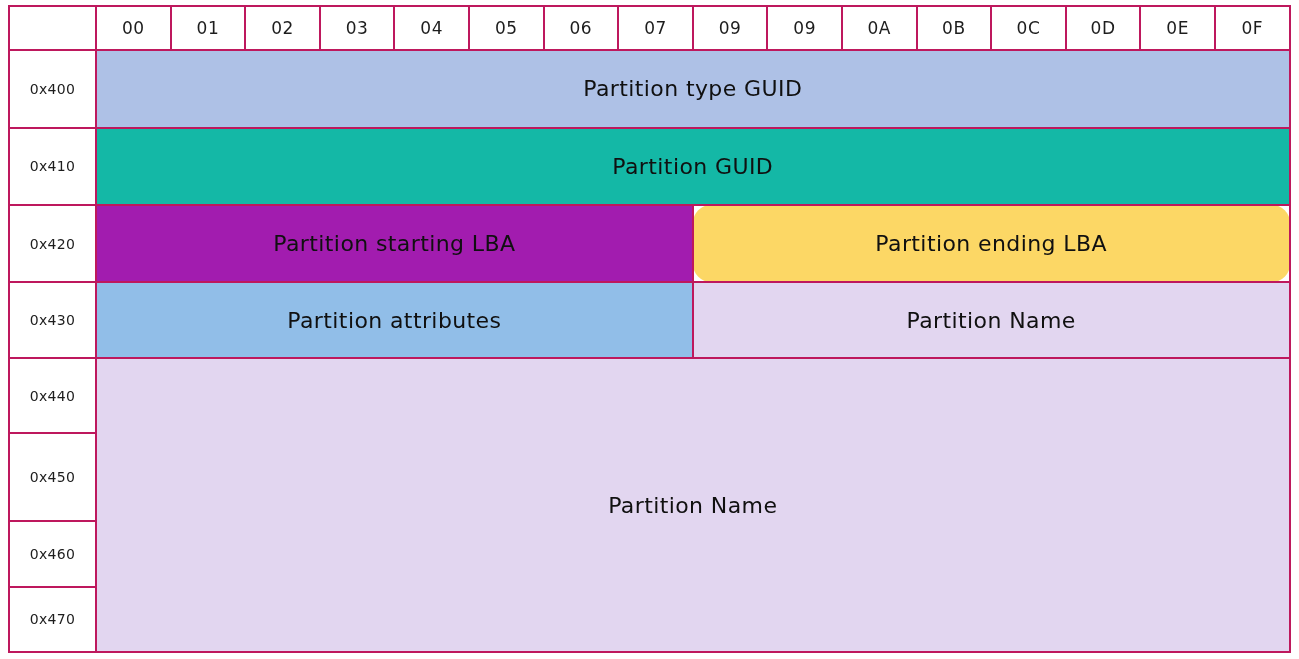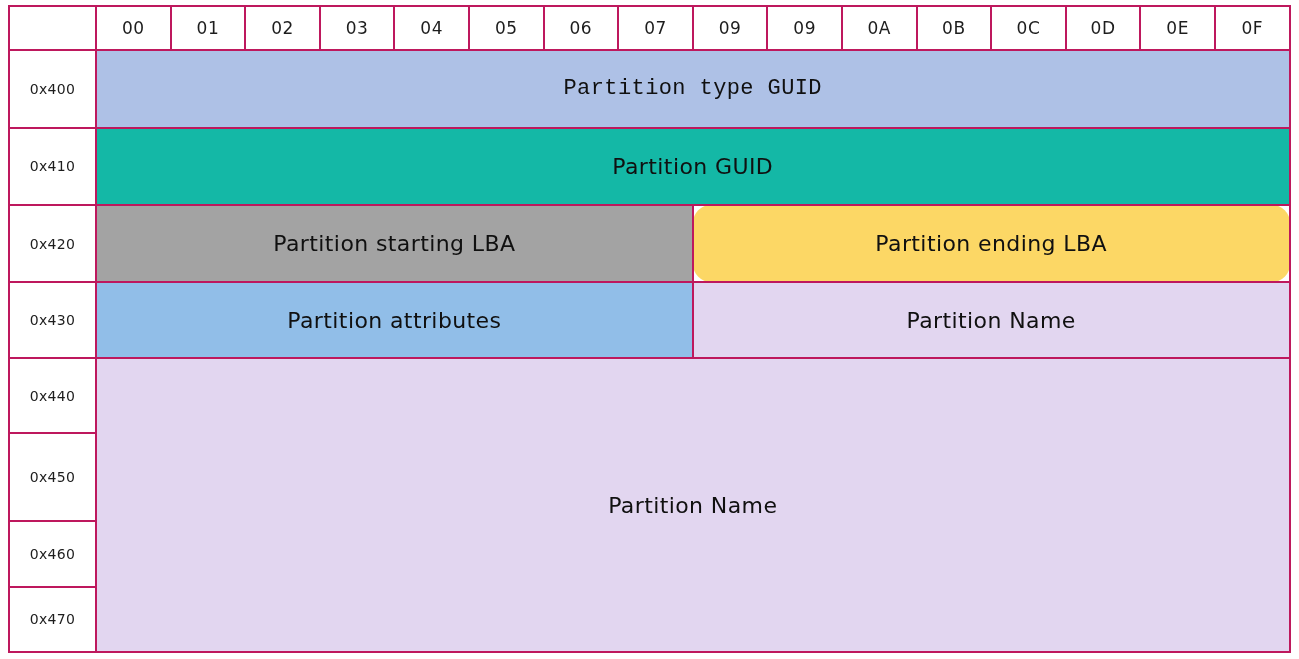--- a/index.html
+++ b/index.html
@@ -128,29 +128,29 @@
           <th class="byte-col colhead">0D</th>
           <th class="byte-col colhead">0E</th>
           <th class="byte-col colhead">0F</th>
         </tr>
     </thead>
 
     <tbody id="table-body">
 
     <tr class="r-type">
           <td class="offset-cell">0x400</td>
-          <td class="field-cell" colspan="16" style="background: rgb(174, 193, 230); font-family: Liberation Mono, monospace;">Partition type GUID</td>
+          <td class="field-cell" colspan="16" style="background: rgb(174, 193, 230);">Partition type GUID</td>
         </tr>
         <tr class="r-guid">
           <td class="offset-cell">0x410</td>
           <td class="field-cell" colspan="16" style="background: #14b8a6;">Partition GUID</td>
         </tr>
         <tr class="r-lba">
           <td class="offset-cell">0x420</td>
-          <td class="field-cell" colspan="8" style="background: #a3a3a3; margin-left: 29px;">Partition starting LBA</td>
+          <td class="field-cell" colspan="8" style="background: #a21caf; margin-left: 29px;">Partition starting LBA</td>
           <td class="field-cell" colspan="8" style="background: rgb(252, 215, 101); border-radius: 18px;">Partition ending LBA</td>
         </tr>
         <tr class="r-attr">
           <td class="offset-cell">0x430</td>
           <td class="field-cell" colspan="8" style="background: rgb(145, 190, 232);">Partition attributes</td>
           <td class="field-cell" colspan="8" style="background: rgb(226, 214, 240);">Partition Name</td>
         </tr>
         <tr class="r-n440">
           <td class="offset-cell">0x440</td>
           <td class="field-cell" colspan="16" rowspan="4" style="background: rgb(226, 214, 240);">Partition Name</td>

